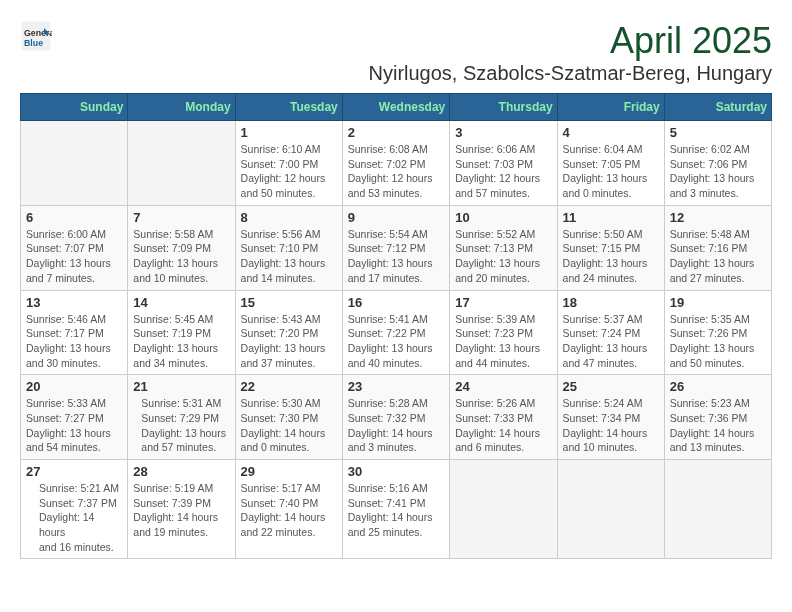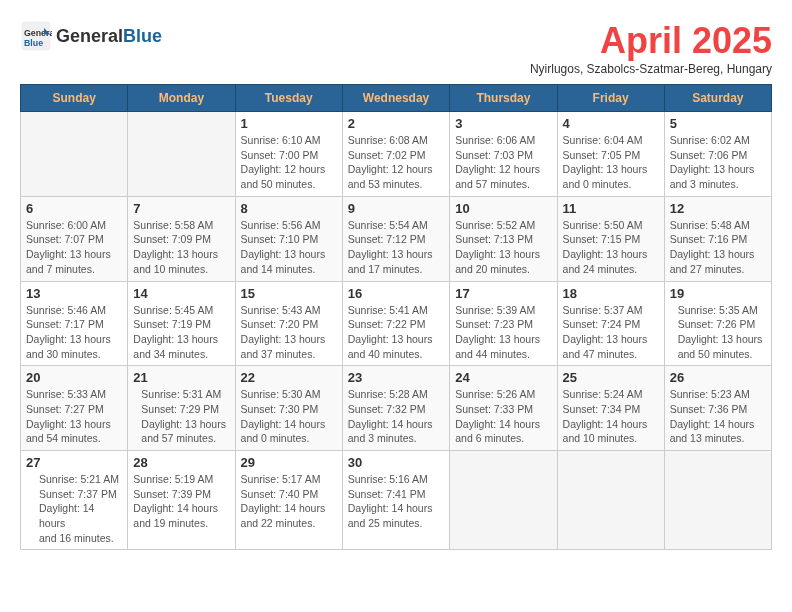--- a/index.html
+++ b/index.html
@@ -23,37 +23,37 @@
     }
     .logo-icon {
       width: 32px;
       height: 32px;
     }
     .title-block {
       text-align: right;
     }
     .month-title {
       font-size: 36px;
-      font-weight: bold;
-      color: #ef4444;
+      font-weight: normal;
+      color: #14532d;
     }
     .location-title {
-      font-size: 12px;
+      font-size: 20px;
       color: #333;
     }
     .calendar-table {
       width: 100%;
       border-collapse: collapse;
       font-size: 11px;
     }
     .calendar-table th {
       background-color: #2a6496;
-      color: #fdba74;
+      color: #86efac;
       padding: 6px 4px;
-      text-align: center;
+      text-align: right;
       font-size: 12px;
       font-weight: bold;
       border: 1px solid #1a4a70;
     }
     .calendar-table td {
       border: 1px solid #ccc;
       vertical-align: top;
       padding: 4px 5px;
       width: 108px;
       min-height: 80px;
@@ -85,25 +85,20 @@
 <body>
 
 <div class="header-section">
   <div class="logo">
     <svg class="logo-icon" viewBox="0 0 40 40">
       <rect x="2" y="2" width="36" height="36" rx="4" fill="#f0f0f0"></rect>
       <text x="5" y="20" font-size="11" font-weight="bold" fill="#333">General</text>
       <text x="5" y="32" font-size="11" font-weight="bold" fill="#1a6699">Blue</text>
       <polygon points="30,10 38,18 30,18" fill="#2a6496"></polygon>
     </svg>
-    <div>
-      <div>
-        <span style="font-size:18px;font-weight:bold;color:#333;">General</span><span style="font-size:18px;font-weight:bold;color:#1a6699;">Blue</span>
-      </div>
-    </div>
   </div>
   <div class="title-block">
     <div class="month-title">April 2025</div>
     <div class="location-title">Nyirlugos, Szabolcs-Szatmar-Bereg, Hungary</div>
   </div>
 </div>
 
 <table class="calendar-table">
   <thead>
     <tr id="weekday-header-row">
@@ -245,21 +240,21 @@
         </td>
         <td>
           <span class="day-number">18</span>
           <div class="day-info" style="white-space: pre-line;">Sunrise: 5:37 AM
 Sunset: 7:24 PM
 Daylight: 13 hours
 and 47 minutes.</div>
         </td>
         <td>
           <span class="day-number">19</span>
-          <div class="day-info" style="white-space: pre-line; margin-left: 8px;">Sunrise: 5:35 AM
+          <div class="day-info" style="white-space: pre-line;">Sunrise: 5:35 AM
 Sunset: 7:26 PM
 Daylight: 13 hours
 and 50 minutes.</div>
         </td>
       </tr>
       <tr class="row-stripe">
         <td>
           <span class="day-number">20</span>
           <div class="day-info" style="white-space: pre-line;">Sunrise: 5:33 AM
 Sunset: 7:27 PM

